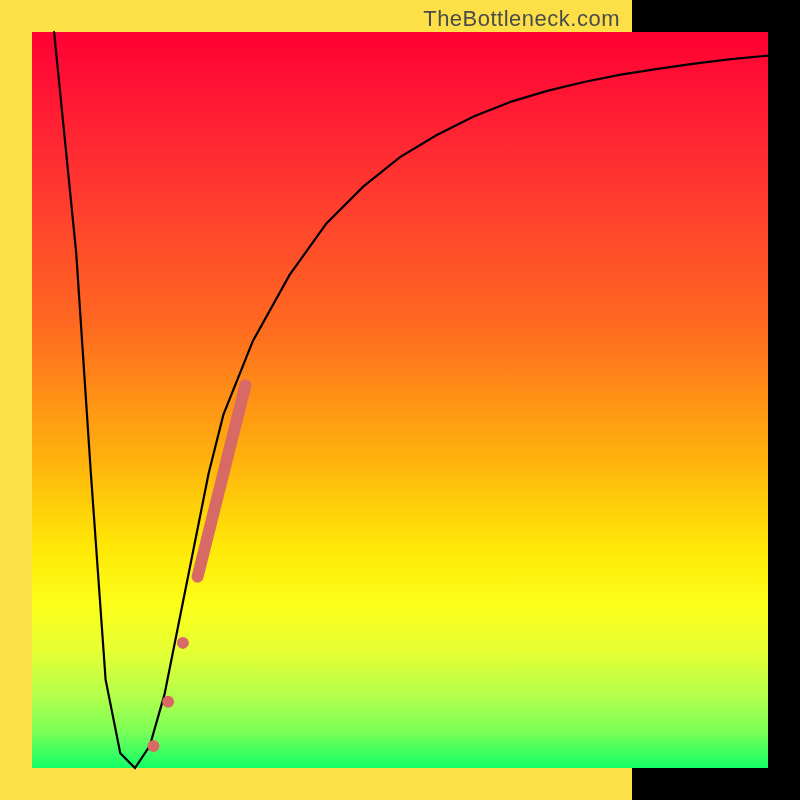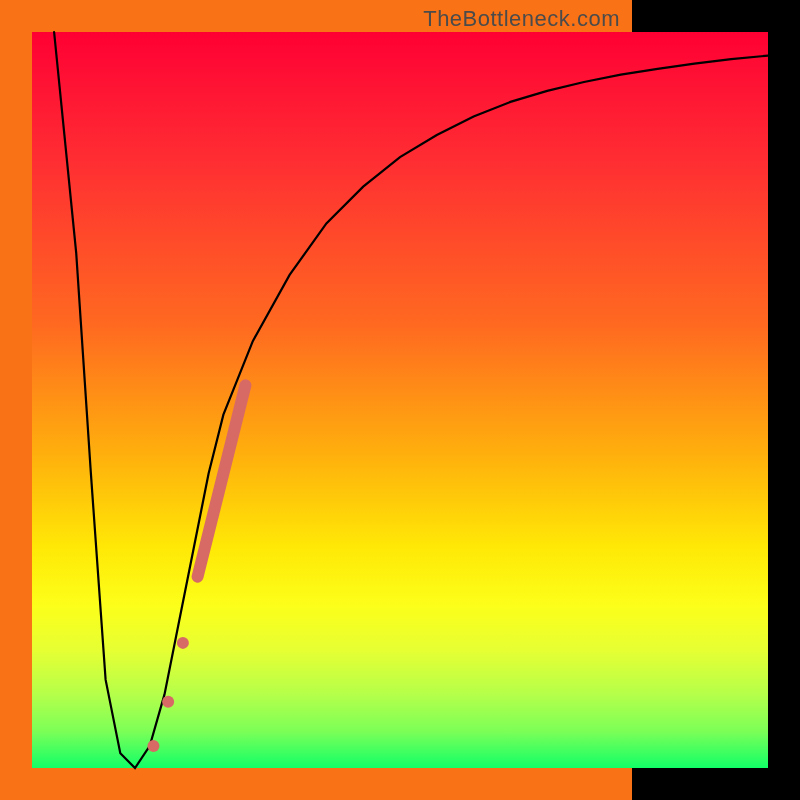--- a/index.html
+++ b/index.html
@@ -8,21 +8,21 @@
     width: 800px;
     height: 800px;
     overflow: hidden;
     background: #000;
     font-family: Arial, Helvetica, sans-serif;
   }
   .frame {
     position: relative;
     width: 632px;
     height: 800px;
-    background: #f97316;
+    background: #fde047;
   }
   .plot-area {
     position: absolute;
     left: 32px;
     top: 32px;
     width: 736px;
     height: 736px;
     
     background: linear-gradient(
       to bottom,

